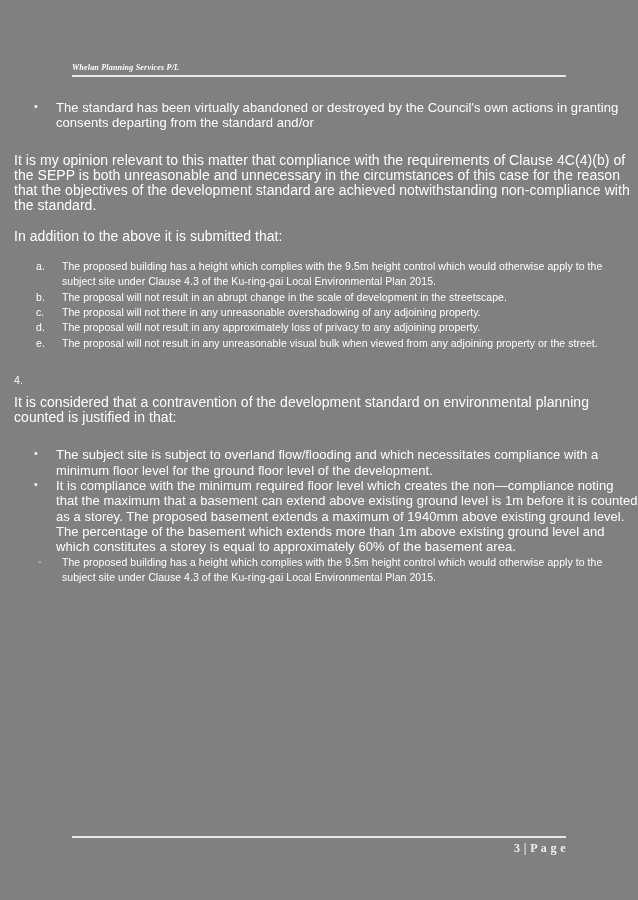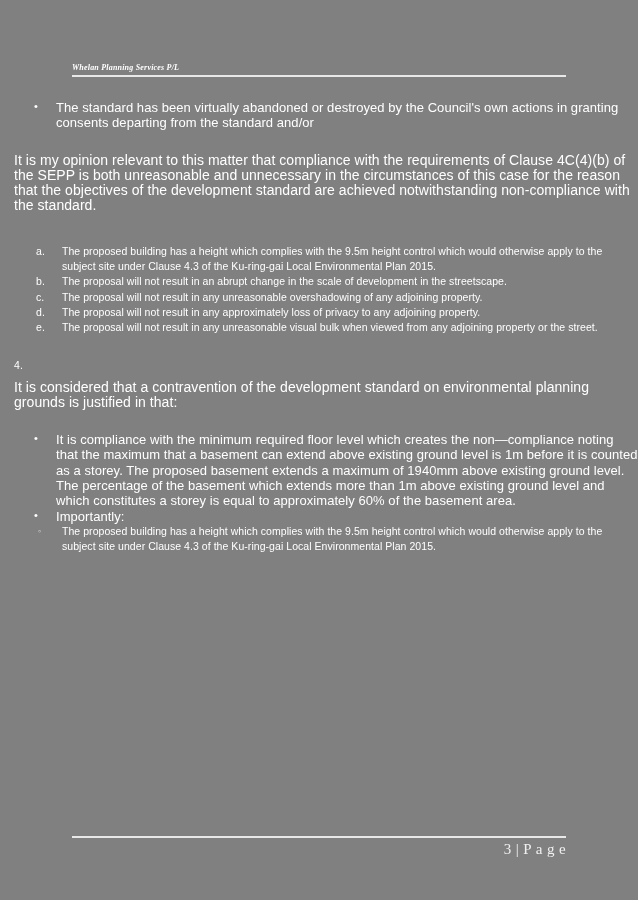--- a/index.html
+++ b/index.html
@@ -154,22 +154,22 @@
   }
   .footer-rule {
     height: 2px;
     background: #e8e8e8;
     width: 494px;
   }
   .footer-text {
     margin-top: 3px;
     text-align: right;
     font-family: "Liberation Serif", serif;
-    font-size: 15px;
-    font-weight: normal;
+    font-size: 12px;
+    font-weight: bold;
     letter-spacing: 0.4px;
     color: #f0f0f0;
   }
 </style>
 </head>
 <body>
 
 <div class="page">
 
   <div class="header">
@@ -182,46 +182,47 @@
     <ul class="lvl1">
       <li>The standard has been virtually abandoned or destroyed by the Council's own actions in granting consents departing from the standard and/or</li>
     </ul>
 
     <div class="gap-lg"></div>
 
     <div class="para plain-indent">It is my opinion relevant to this matter that compliance with the requirements of Clause 4C(4)(b) of the SEPP is both unreasonable and unnecessary in the circumstances of this case for the reason that the objectives of the development standard are achieved notwithstanding non-compliance with the standard.</div>
 
     <div class="gap-md"></div>
 
+    <div class="para plain-indent">In addition to the above it is submitted that:</div>
 
     <div class="gap-md"></div>
 
     <ol class="alpha">
       <li>The proposed building has a height which complies with the 9.5m height control which would otherwise apply to the subject site under Clause 4.3 of the Ku-ring-gai Local Environmental Plan 2015.</li>
       <li>The proposal will not result in an abrupt change in the scale of development in the streetscape.</li>
-      <li>The proposal will not result in any unreasonable overshadowing of any adjoining property.</li>
+      <li>The proposal will not there in any unreasonable overshadowing of any adjoining property.</li>
       <li>The proposal will not result in any approximately loss of privacy to any adjoining property.</li>
       <li>The proposal will not result in any unreasonable visual bulk when viewed from any adjoining property or the street.</li>
     </ol>
 
     <div class="gap-lg"></div>
 
     <div class="numbered">
       <span class="num">4.</span>
     </div>
 
     <div class="gap-lg"></div>
 
-    <div class="para plain-indent">It is considered that a contravention of the development standard on environmental planning grounds is justified in that:</div>
+    <div class="para plain-indent">It is considered that a contravention of the development standard on environmental planning counted is justified in that:</div>
 
     <div class="gap-lg"></div>
 
     <ul class="lvl1">
+      <li>The subject site is subject to overland flow/flooding and which necessitates compliance with a minimum floor level for the ground floor level of the development.</li>
       <li>It is compliance with the minimum required floor level which creates the non—compliance noting that the maximum that a basement can extend above existing ground level is 1m before it is counted as a storey. The proposed basement extends a maximum of 1940mm above existing ground level. The percentage of the basement which extends more than 1m above existing ground level and which constitutes a storey is equal to approximately 60% of the basement area.</li>
-      <li>Importantly:</li>
     </ul>
 
     <ul class="lvl2">
       <li>The proposed building has a height which complies with the 9.5m height control which would otherwise apply to the subject site under Clause 4.3 of the Ku-ring-gai Local Environmental Plan 2015.</li>
     </ul>
 
   </div>
 
   <div class="footer">
     <div class="footer-rule"></div>

